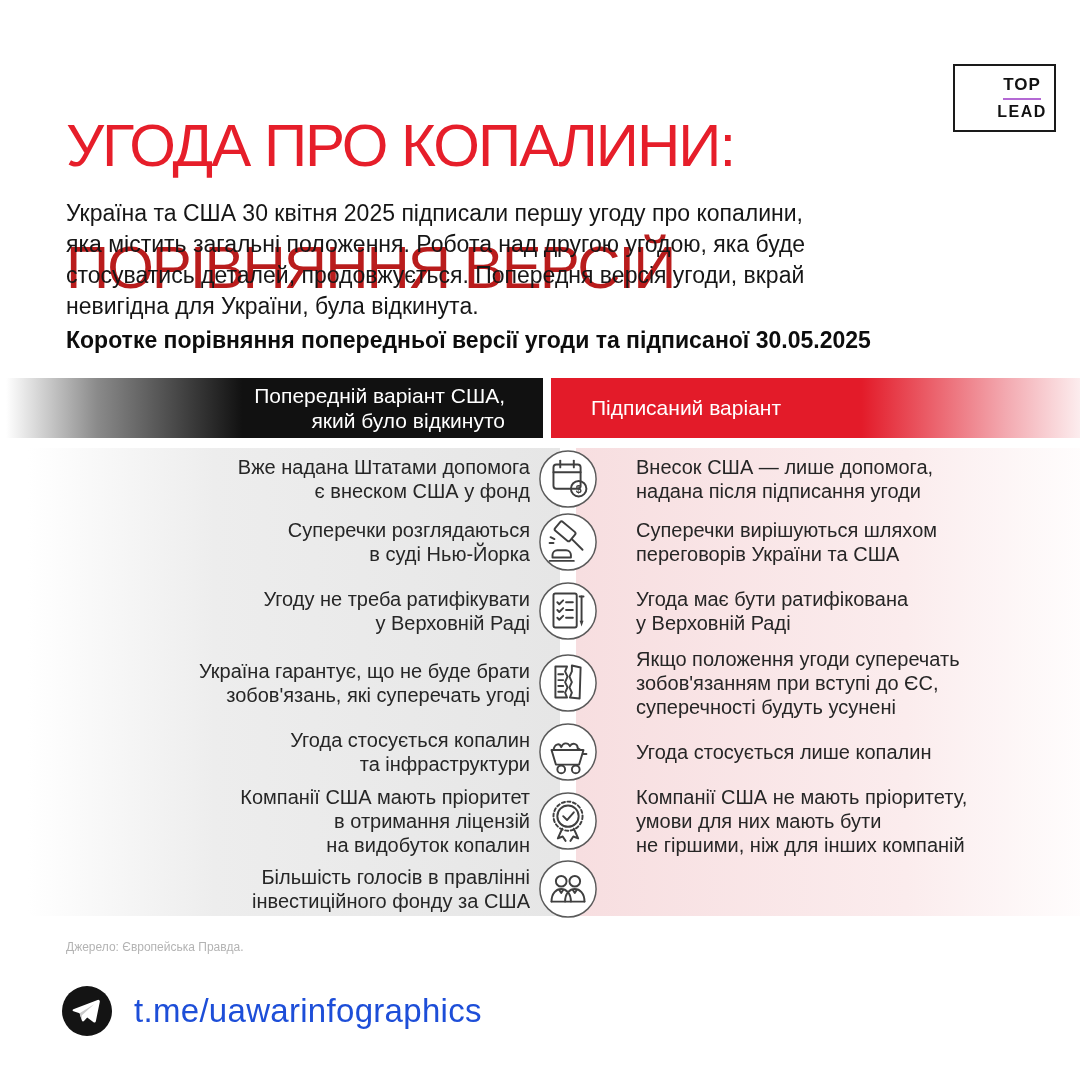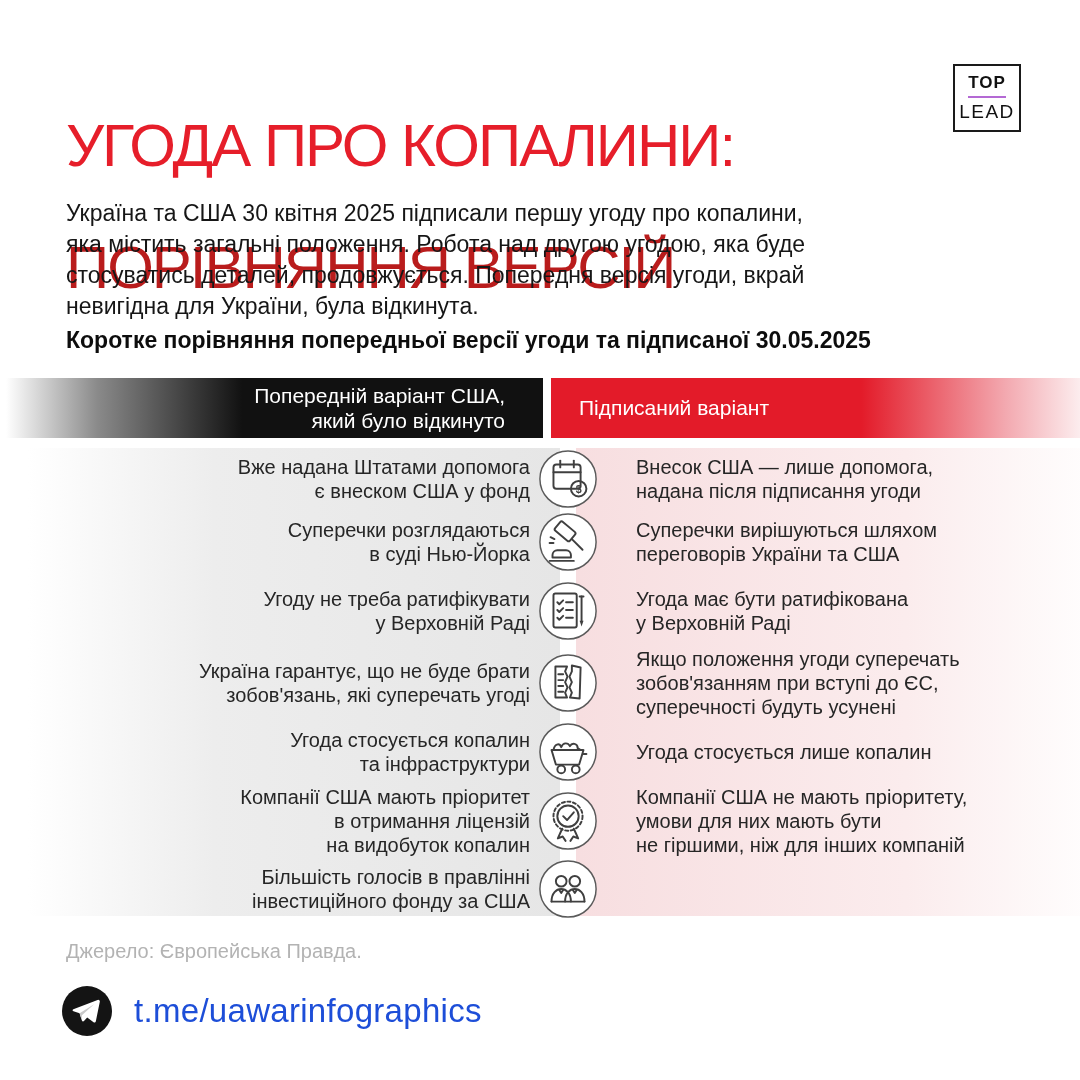--- a/index.html
+++ b/index.html
@@ -7,42 +7,42 @@
         font-family:"Liberation Sans","DejaVu Sans",sans-serif;color:#1c1c1c;}
 
   
   .title{position:absolute;top:54px;left:66px;font-size:60px;line-height:61px;
          font-weight:normal;letter-spacing:-2px;white-space:pre-line;}
   .title .l1{color:#e61e2a;display:block;}
   .title .l2{color:#b91c1c;display:block;}
 
   
   .logo{position:absolute;top:64px;left:953px;width:64px;height:64px;border:2.5px solid #1a1a1a;
-        display:flex;flex-direction:column;align-items:center;justify-content:center;background:#fff;}
+        display:flex;flex-direction:column;align-items:center;justify-content:center;background:#fff;padding-left:35px;}
   .logo .t{font-size:17px;font-weight:bold;letter-spacing:1px;color:#111;}
   .logo .rule{width:38px;height:2px;background:#b469d4;margin:3px 0;}
-  .logo .b{font-size:19px;font-weight:normal;letter-spacing:1.5px;color:#111;}
+  .logo .b{font-size:16px;font-weight:bold;letter-spacing:1.5px;color:#111;}
 
   
   .intro{position:absolute;top:198px;left:66px;width:930px;font-size:23px;line-height:31px;
          color:#161616;white-space:pre-line;}
 
   
   .subtitle{position:absolute;top:327px;left:66px;width:950px;font-size:23px;font-weight:bold;color:#0d0d0d;}
 
   
   .thead{position:absolute;top:378px;left:0;width:1080px;height:60px;display:flex;margin-left:6px;}
   .thead .hl{width:537px;height:100%;background:linear-gradient(90deg,#ffffff 0%,#8a8a8a 17%,#111111 44%);
              display:flex;align-items:center;justify-content:flex-end;}
   .thead .hl .txt{color:#fff;font-size:21px;line-height:25px;text-align:right;
                   padding-right:38px;white-space:pre-line;}
   .thead .hr{flex:1;height:100%;margin-left:8px;
              background:linear-gradient(90deg,#e31b29 0%,#e31b29 58%,#f3a9b0 85%,#fdf2f3 100%);
              display:flex;align-items:center;}
-  .thead .hr .txt{color:#fff;font-size:21px;padding-left:28px;}
+  .thead .hr .txt{color:#fff;font-size:21px;padding-left:40px;}
 
   
   .tbody{position:absolute;top:448px;left:0;width:1080px;height:468px;
          background-image:
            linear-gradient(90deg,#ffffff 0%,#ededed 35%,#e6e6e6 100%),
            linear-gradient(90deg,#f7dee0 0%,#fbeced 62%,#ffffff 100%);
          background-size:532px 100%,532px 100%;
          background-position:0 0,548px 0;
          background-repeat:no-repeat;
          display:flex;flex-direction:column;margin-left:28px;}
@@ -50,21 +50,21 @@
   .row{position:relative;z-index:1;display:grid;grid-template-columns:502px 76px 502px;align-items:center;}
   .row .cl{text-align:right;font-size:20px;line-height:24px;color:#262626;white-space:pre-line;}
   .row .cr{text-align:left;font-size:20px;line-height:24px;color:#262626;white-space:pre-line;padding-left:30px;}
   .icn{width:62px;height:62px;display:block;margin:0 auto;}
   .icn .bg{fill:#ffffff;stroke:#5a5a5a;stroke-width:1.5;}
   .icn .s{fill:none;stroke:#3f3f3f;stroke-width:2;stroke-linecap:round;stroke-linejoin:round;}
   .icn .f{fill:#3f3f3f;stroke:none;}
   .icn text{font-family:"Liberation Sans",sans-serif;font-weight:bold;fill:#3f3f3f;}
 
   
-  .source{position:absolute;top:940px;left:66px;font-size:20px;color:#b3b3b3;}
+  .source{position:absolute;top:940px;left:66px;font-size:12px;color:#b3b3b3;}
 
   
   .footer{position:absolute;top:986px;left:62px;display:flex;align-items:center;gap:22px;}
   .tg{width:50px;height:50px;display:block;}
   .footer .link{font-size:33px;color:#1d4ed8;letter-spacing:0.3px;}
 </style>
 </head>
 <body>
 
 <div class="page">

